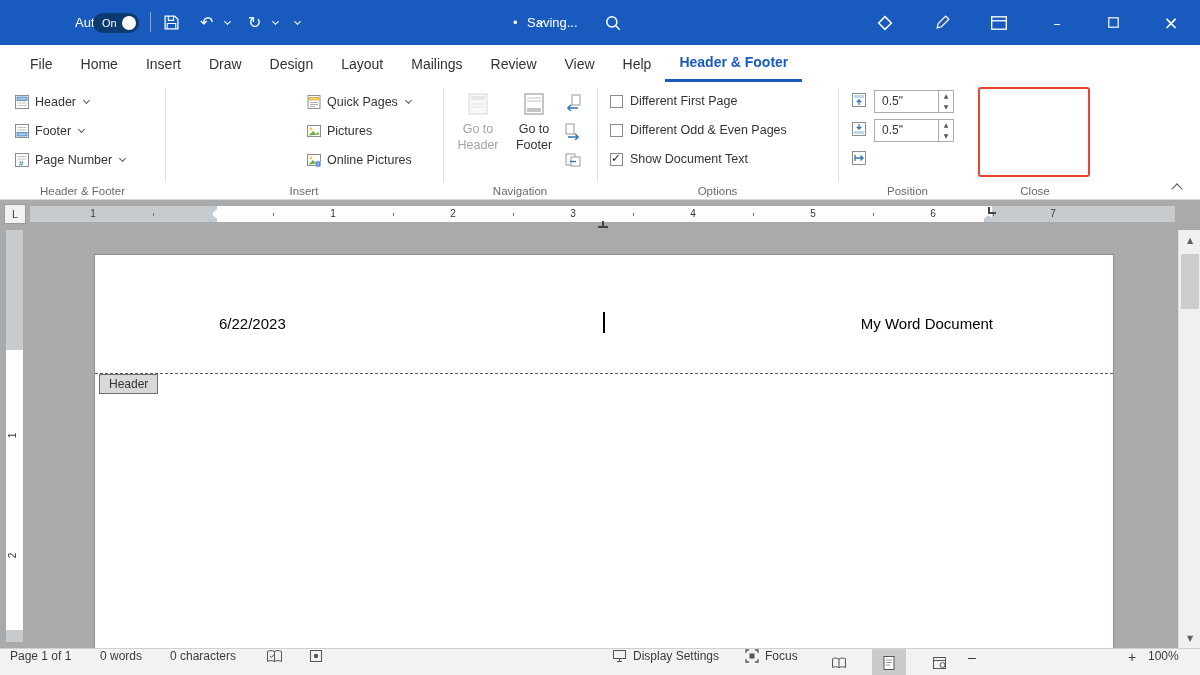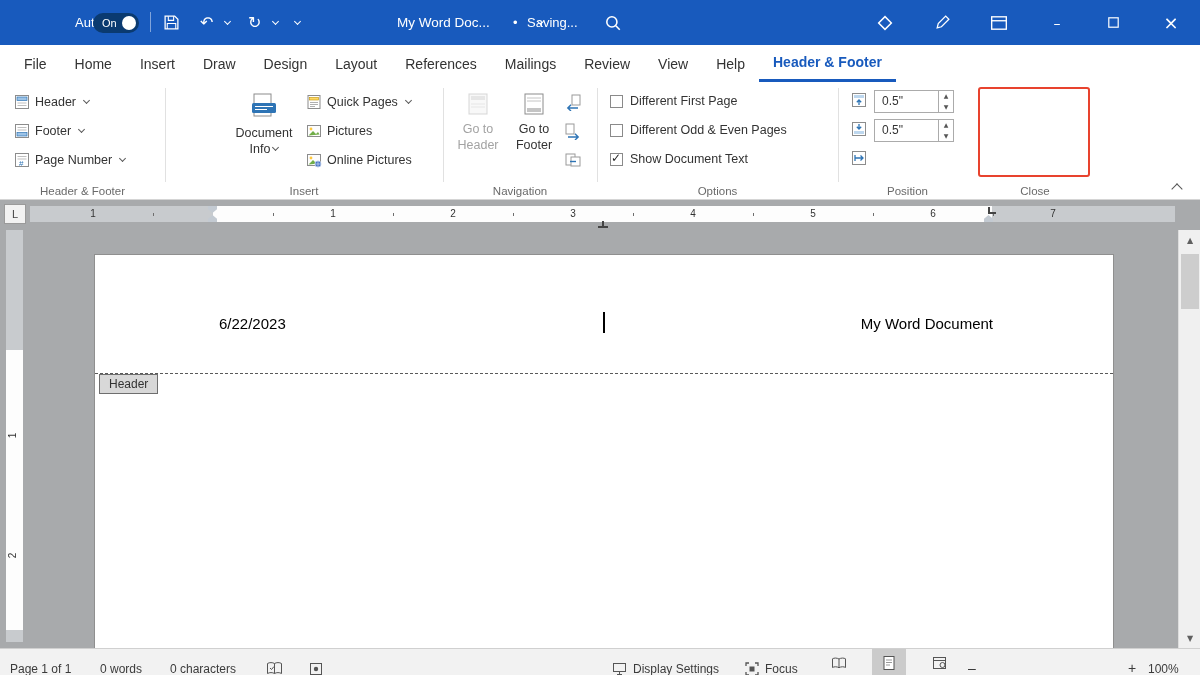--- a/index.html
+++ b/index.html
@@ -14,21 +14,21 @@
   .toggle { position:absolute; left:93px; top:12.5px; width:46px; height:20px; background:#0a3a70; border-radius:10px; display:flex; align-items:center; cursor:pointer; }
   .toggle-label { font-size:11px; color:#fff; margin-left:9px; }
   .toggle-knob { position:absolute; right:3px; top:3px; width:14px; height:14px; border-radius:50%; background:#fff; }
   .tb-sep { position:absolute; left:150px; top:12px; width:1px; height:20px; background:rgba(255,255,255,.45); }
   .tb-btn { cursor:pointer; }
   .chev { display:inline-block; width:5px; height:5px; border-right:1.3px solid #5a5a5a; border-bottom:1.3px solid #5a5a5a; transform:rotate(45deg); margin:0 0 3px 3px; }
   .chev.w { border-color:#fff; }
   .wc { position:absolute; top:0; width:46px; height:45px; display:flex; align-items:center; justify-content:center; cursor:pointer; }
 
   
-  .menubar { position:absolute; top:45px; left:0; width:1200px; height:37px; background:#fff; display:flex; align-items:stretch; padding-left:10px; }
+  .menubar { position:absolute; top:45px; left:0; width:1200px; height:37px; background:#fff; display:flex; align-items:stretch; padding-left:16px; }
   .mtab { font-size:14px; color:#333; padding:0 14px; display:flex; align-items:center; cursor:pointer; white-space:nowrap; }
   .mtab.active { color:var(--accent,#185abd); font-weight:700; border-bottom:3px solid var(--accent,#185abd); }
 
   
   .ribbon { position:absolute; top:82px; left:0; width:1200px; height:118px; background:#fff; border-bottom:1px solid #d5d5d5; }
   .rsep { position:absolute; top:6px; width:1px; height:94px; background:#e1e1e1; }
   .grp-label { position:absolute; top:103px; font-size:11.5px; color:#6a6a6a; text-align:center; }
   .rbs { position:absolute; height:24px; display:flex; align-items:center; gap:5px; font-size:12.5px; color:#333; cursor:pointer; white-space:nowrap; }
   .rb-big { position:absolute; top:4px; height:96px; display:flex; flex-direction:column; align-items:center; padding-top:5px; cursor:pointer; }
   .rb-big-label { font-size:12.5px; color:#333; text-align:center; line-height:1.25; margin-top:5px; }
@@ -68,21 +68,21 @@
   .cursor { position:absolute; left:508px; top:57px; width:1.5px; height:21px; background:#000; }
   .hdr-dash { position:absolute; left:0; top:118px; width:100%; border-top:1px dashed #595959; }
   .hdr-tag { position:absolute; left:4px; top:119px; background:#d8d8d8; border:1px solid #6e6e6e; padding:2px 9px; font-size:12px; color:#333; }
 
   .scrollbar { position:absolute; right:0; top:30px; width:22px; height:418px; background:#f0f0f0; border-left:1px solid #ddd; }
   .sb-arrow { position:absolute; left:0; width:22px; height:20px; display:flex; align-items:center; justify-content:center; font-size:8px; color:#606060; cursor:pointer; }
   .sb-thumb { position:absolute; left:2px; top:24px; width:18px; height:55px; background:#cdcdcd; cursor:pointer; }
 
   
   .statusbar { position:absolute; top:648px; left:0; width:1200px; height:27px; background:#f2f2f2; border-top:1px solid #d0d0d0; font-size:12px; color:#3b3b3b; }
-  .sb-item { position:absolute; top:0; height:27px; display:flex; align-items:flex-end; gap:6px; cursor:pointer; white-space:nowrap; }
+  .sb-item { position:absolute; top:0; height:27px; display:flex; align-items:flex-start; gap:6px; cursor:pointer; white-space:nowrap; }
   .view-btn { position:absolute; top:0; width:34px; height:27px; display:flex; align-items:center; justify-content:center; cursor:pointer; }
   .view-btn.selected { background:#cbcbcb; }
 </style>
 </head>
 <body>
 
 <div class="titlebar">
   <span class="abs tb-text" style="left:28px">AutoSave</span>
   <div class="toggle">
     <span class="toggle-label">On</span>
@@ -101,21 +101,20 @@
       <span class="chev w"></span>
     </span>
   <span class="abs tb-btn glyph" style="left:248px; font-size:16px">↻</span>
   <span class="abs tb-btn" style="left:270px">
       <span class="chev w"></span>
     </span>
   <span class="abs tb-btn" style="left:292px">
       <span class="chev w"></span>
     </span>
 
-  <span class="abs tb-text" style="left:350px; font-size:13.5px">My Word Doc...</span>
   <span class="abs tb-text" style="left:466px">•</span>
   <span class="abs tb-text" style="left:480px">Saving...</span>
   <span class="abs tb-btn" style="left:535px">
       <span class="chev w"></span>
     </span>
 
   <span class="abs tb-btn" style="left:604px">
     <svg width="18" height="18" viewBox="0 0 16 16">
         <circle cx="7" cy="7" r="4.5" stroke="#fff" fill="none" stroke-width="1.4"></circle>
         <line x1="10.5" y1="10.5" x2="14" y2="14" stroke="#fff" stroke-width="1.4"></line>
@@ -152,21 +151,20 @@
     </div>
 </div>
 
 <div class="menubar">
   <span class="mtab">File</span>
   <span class="mtab">Home</span>
   <span class="mtab">Insert</span>
   <span class="mtab">Draw</span>
   <span class="mtab">Design</span>
   <span class="mtab">Layout</span>
-  <span class="mtab">References</span>
   <span class="mtab">Mailings</span>
   <span class="mtab">Review</span>
   <span class="mtab">View</span>
   <span class="mtab">Help</span>
   <span class="mtab active">Header &amp; Footer</span>
 
   <span class="abs" style="left:1053px; top:52px">
     <svg width="21" height="21" viewBox="0 0 16 16">
         <path d="M2 2.5 h12 v8 h-6 l-3 3 v-3 h-3 z" stroke="#5b5b5b" fill="none" stroke-width="1.1"></path>
       </svg>
@@ -214,29 +212,20 @@
         <line x1="3.5" y1="4.5" x2="12.5" y2="4.5" stroke="#bfbfbf"></line>
         <line x1="3.5" y1="7" x2="12.5" y2="7" stroke="#bfbfbf"></line>
         <text x="5" y="13.5" font-size="8" fill="#2e74b5">#</text>
       </svg>
     <span>Page Number</span>
       <span class="chev"></span>
   </div>
   <div class="grp-label" style="left:0; width:165px">Header &amp; Footer</div>
   <div class="rsep" style="left:165px"></div>
 
-  <div class="rb-big" style="left:232px; width:64px">
-    <svg width="30" height="30" viewBox="0 0 30 30">
-        <rect x="5" y="3" width="17" height="22" fill="#fff" stroke="#8c8c8c"></rect>
-        <rect x="3" y="12" width="24" height="10" rx="1.5" fill="#2e74b5"></rect>
-        <line x1="6" y1="15.5" x2="24" y2="15.5" stroke="#fff"></line>
-        <line x1="6" y1="18.5" x2="18" y2="18.5" stroke="#fff"></line>
-      </svg>
-    <span class="rb-big-label"><span>Document Info</span><span class="chev"></span></span>
-  </div>
   <div class="rbs" style="left:306px; top:8px">
     <svg width="16" height="16" viewBox="0 0 16 16">
         <rect x="2" y="1.5" width="12" height="13" fill="#fff" stroke="#8c8c8c"></rect>
         <rect x="3.5" y="3.5" width="9" height="2.5" fill="#ffd966" stroke="#bf9000" stroke-width="0.6"></rect>
         <line x1="4" y1="8.5" x2="12" y2="8.5" stroke="#b0b0b0"></line>
         <line x1="4" y1="10.5" x2="12" y2="10.5" stroke="#b0b0b0"></line>
         <line x1="4" y1="12.5" x2="9" y2="12.5" stroke="#b0b0b0"></line>
       </svg>
     <span>Quick Pages</span>
       <span class="chev"></span>

